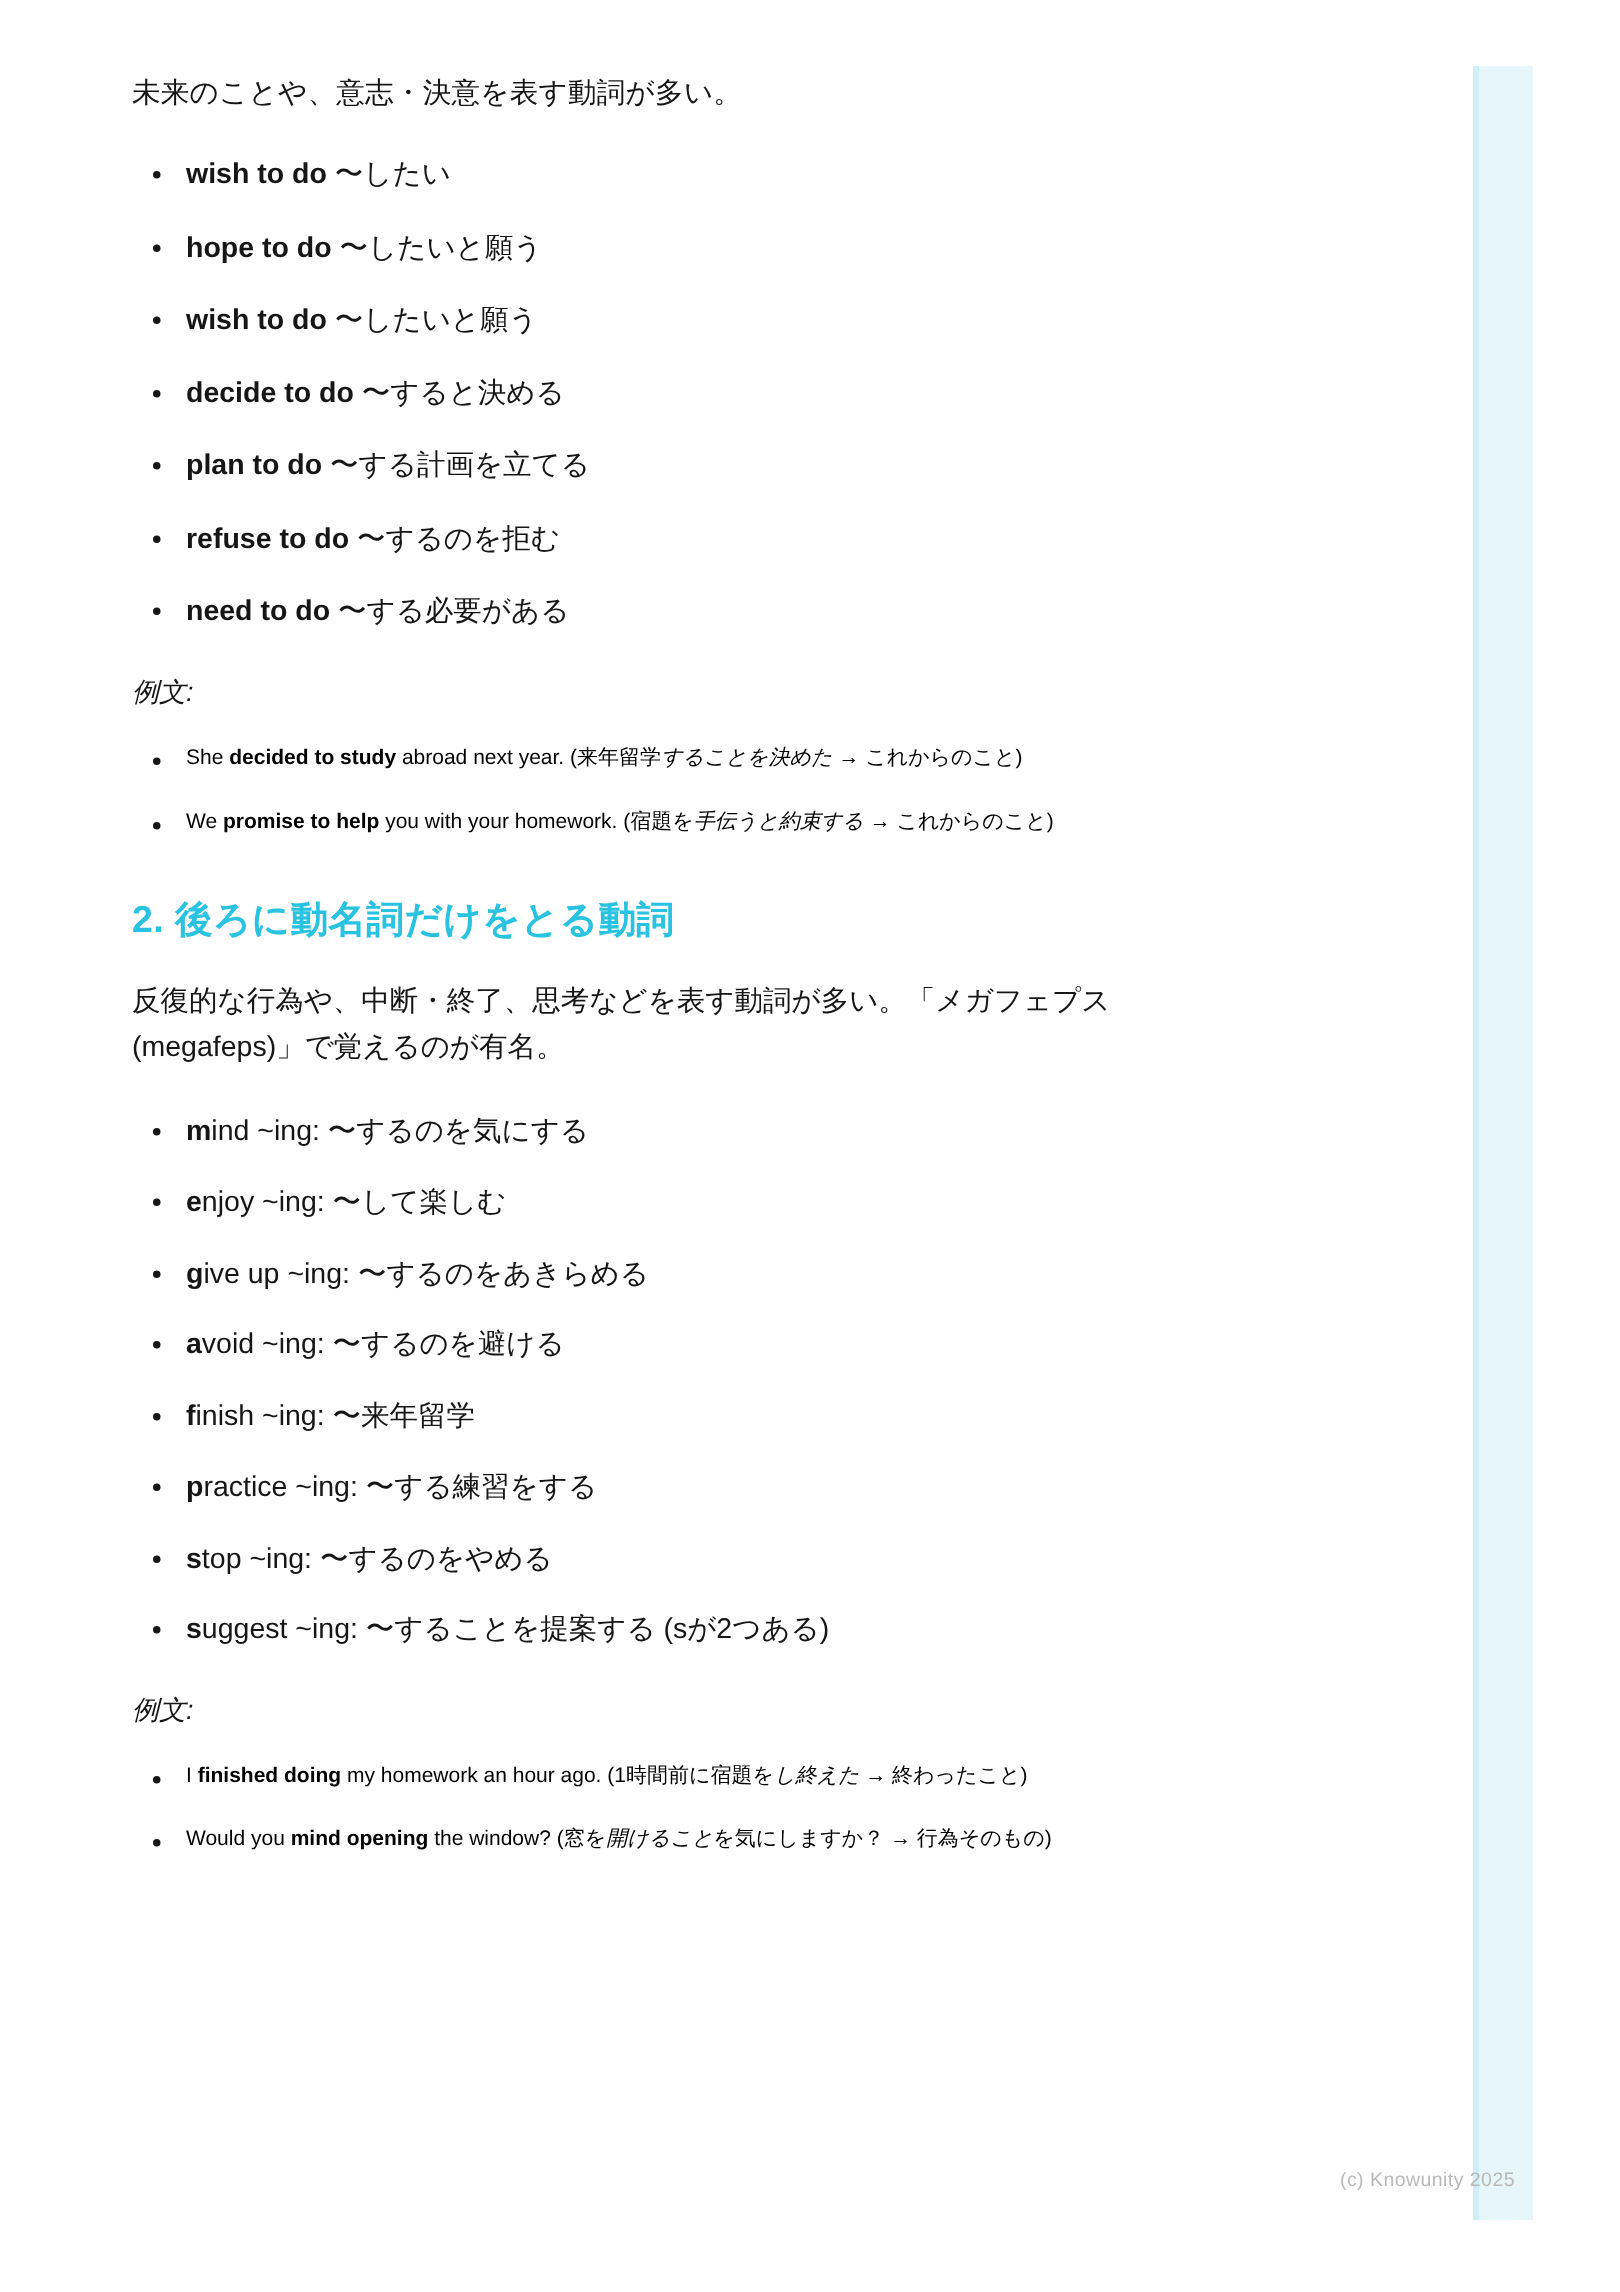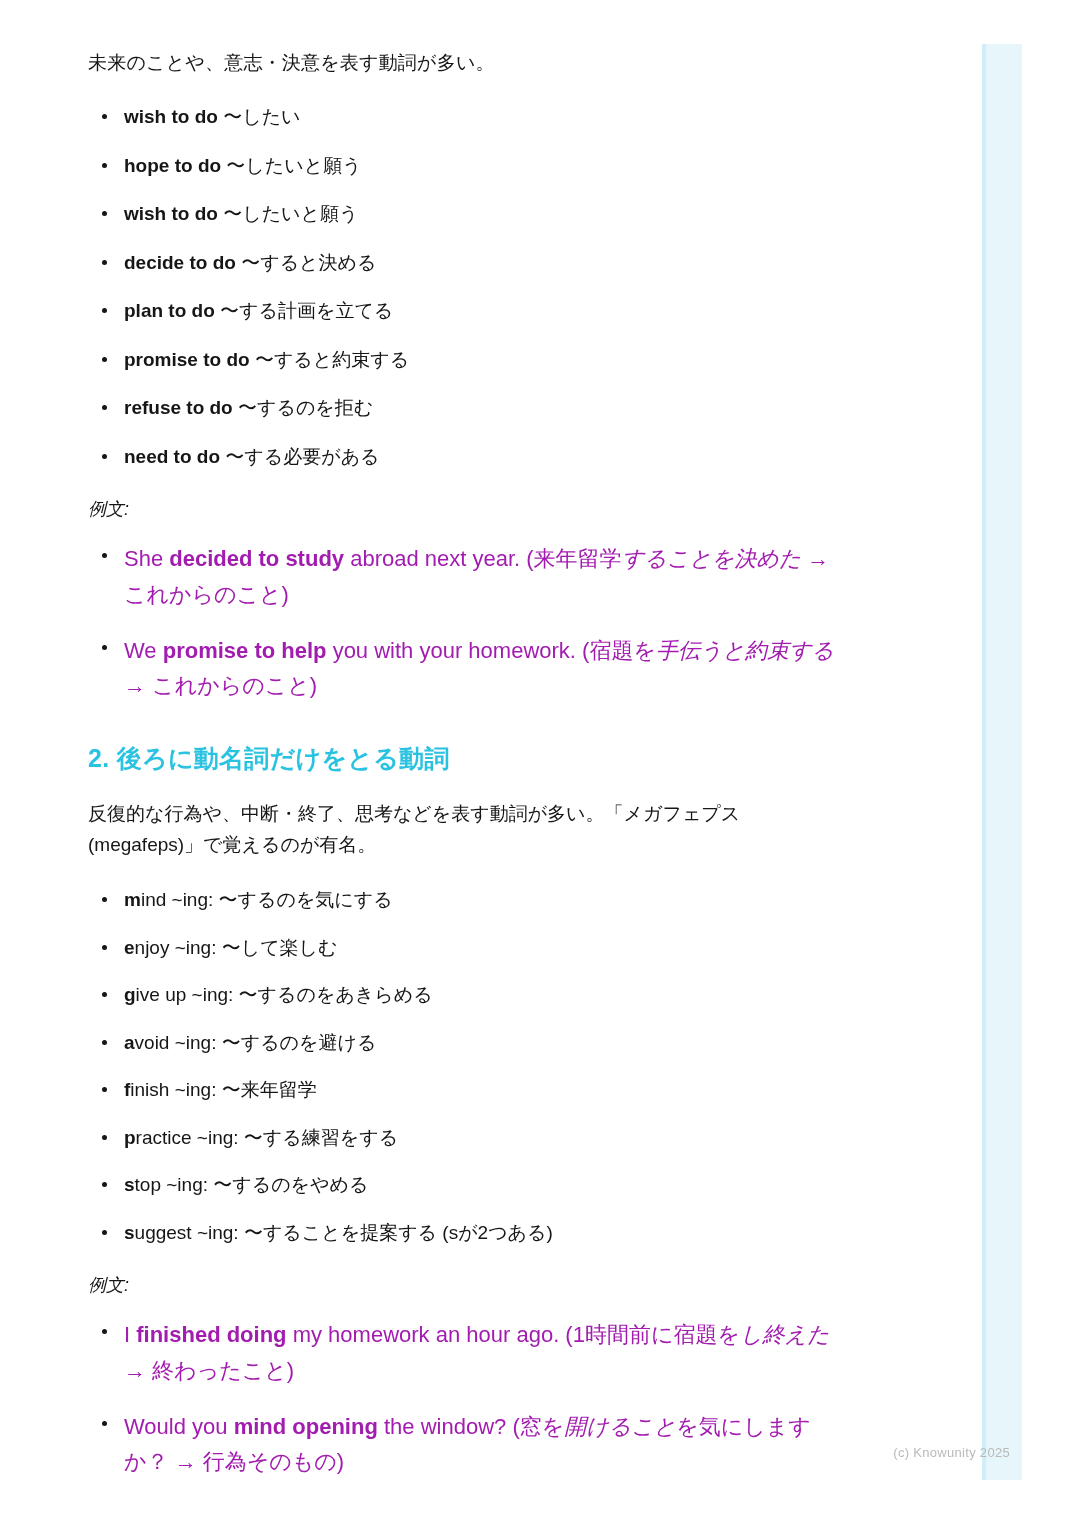--- a/index.html
+++ b/index.html
@@ -90,23 +90,23 @@
 
   ul.examples {
     list-style: none;
     margin: 0 0 0 0;
     padding: 0;
   }
   ul.examples li {
     position: relative;
     padding-left: 36px;
     margin-bottom: 20px;
-    font-size: 22px;
+    font-size: 14px;
     line-height: 1.62;
-    color: #a21caf;
+    color: #000000;
   }
   ul.examples li::before {
     content: "";
     position: absolute;
     left: 14px;
     top: 12px;
     width: 5px;
     height: 5px;
     border-radius: 50%;
     background: #161616;
@@ -150,21 +150,20 @@
   <div class="content">
 
     <p class="intro-line">未来のことや、意志・決意を表す動詞が多い。</p>
 
     <ul class="bullets">
       <li><span class="b">wish to do</span><span> 〜したい</span></li>
       <li><span class="b">hope to do</span><span> 〜したいと願う</span></li>
       <li><span class="b">wish to do</span><span> 〜したいと願う</span></li>
       <li><span class="b">decide to do</span><span> 〜すると決める</span></li>
       <li><span class="b">plan to do</span><span> 〜する計画を立てる</span></li>
-      <li><span class="b">promise to do</span><span> 〜すると約束する</span></li>
       <li><span class="b">refuse to do</span><span> 〜するのを拒む</span></li>
       <li><span class="b">need to do</span><span> 〜する必要がある</span></li>
     </ul>
 
     <div class="example-label">例文:</div>
 
     <ul class="examples">
       <li><span>She </span><span class="b">decided to study</span><span> abroad next year. (来年留学</span><span class="i">することを決めた</span><span> → これからのこと)</span></li>
       <li><span>We </span><span class="b">promise to help</span><span> you with your homework. (宿題を</span><span class="i">手伝うと約束する</span><span> → これからのこと)</span></li>
     </ul>

